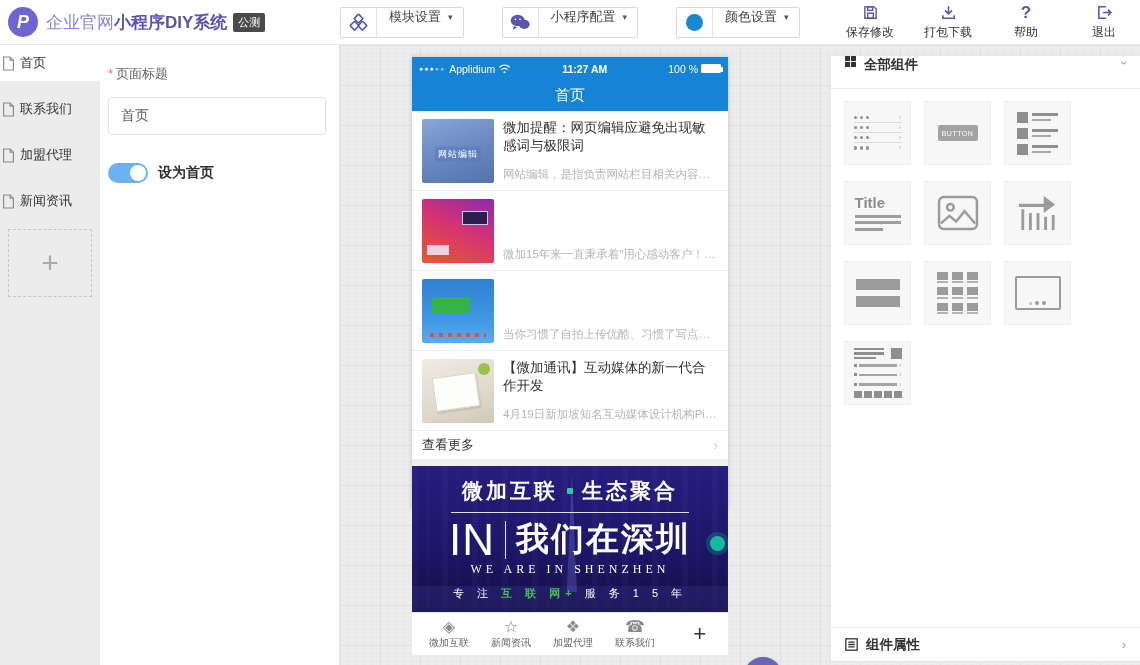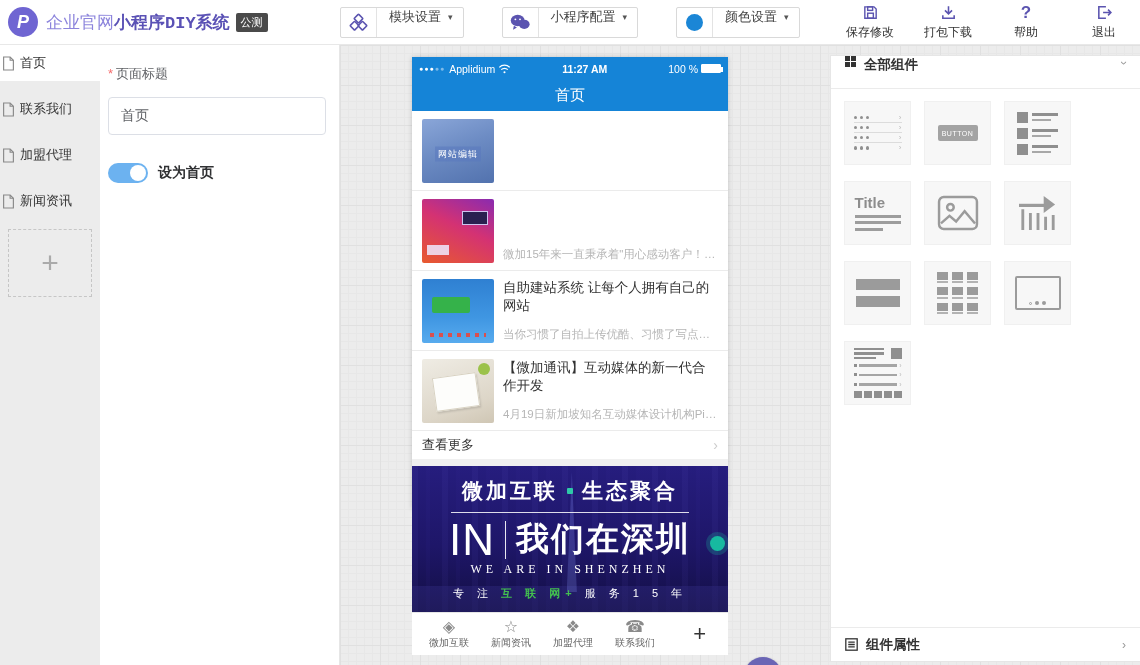--- a/index.html
+++ b/index.html
@@ -7,21 +7,21 @@
     font-family:"Liberation Sans","DejaVu Sans",sans-serif; background:#fff; }
   .stage { position:relative; width:1140px; height:665px; }
 
   
   .header { position:absolute; top:0; left:0; right:0; height:45px; background:#fff;
     border-bottom:1px solid #e8e8e8; display:flex; align-items:center; z-index:30; }
   .brand { display:flex; align-items:center; padding-left:8px; width:340px; }
   .logo { width:30px; height:30px; border-radius:50%; background:#6f65d2; color:#fff;
     display:flex; align-items:center; justify-content:center; font-weight:bold;
     font-size:18px; font-style:italic; }
-  .brand-title { margin-left:8px; font-size:17px;font-family:Liberation Mono, monospace; }
+  .brand-title { margin-left:8px; font-size:17px; }
   .brand-title .t1 { color:#8c84dc; }
   .brand-title .t2 { color:#5a51b5; font-weight:bold; }
   .beta-badge { display:inline-block; margin-left:6px; background:#4a4a4a; color:#fff;
     font-size:11px; padding:2px 5px; border-radius:2px; vertical-align:2px; }
   .toolbar { display:flex; gap:38px; }
   .tb-btn { display:flex; align-items:flex-start; height:31px; border:1px solid #d9d9d9;
     border-radius:2px; background:#fff; cursor:pointer; }
   .tb-ico { width:36px; display:flex; align-items:center; justify-content:center;
     border-right:1px solid #e3e3e3; height:100%; }
   .tb-label { padding:0 10px 0 12px; font-size:13px; color:#444; display:flex; align-items:center; gap:7px; }
@@ -356,37 +356,40 @@
 
       <div class="navbar">
         <span>首页</span>
       </div>
 
       <div class="news-list">
         <div class="news-item">
           <div class="thumb thumb-1">
               <span class="tag">网站编辑</span>
             </div>
+          <div class="news-txt">
+            <div class="news-title">微加提醒：网页编辑应避免出现敏感词与极限词</div>
+            <div class="news-desc">网站编辑，是指负责网站栏目相关内容的...</div>
+          </div>
         </div>
         <div class="news-item">
           <div class="thumb thumb-2">
               <span class="lap"></span>
               <span class="bx"></span>
             </div>
           <div class="news-txt">
             <div class="news-desc">微加15年来一直秉承着"用心感动客户！"的...</div>
           </div>
         </div>
         <div class="news-item">
           <div class="thumb thumb-3">
               <span class="bub"></span>
               <span class="dots"></span>
             </div>
           <div class="news-txt">
-            <div class="news-title">自助建站系统 让每个人拥有自己的网站</div>
             <div class="news-desc">当你习惯了自拍上传优酷、习惯了写点小...</div>
           </div>
         </div>
         <div class="news-item">
           <div class="thumb thumb-4">
               <span class="paper"></span>
               <span class="green"></span>
             </div>
           <div class="news-txt">
             <div class="news-title">【微加通讯】互动媒体的新一代合作开发</div>

